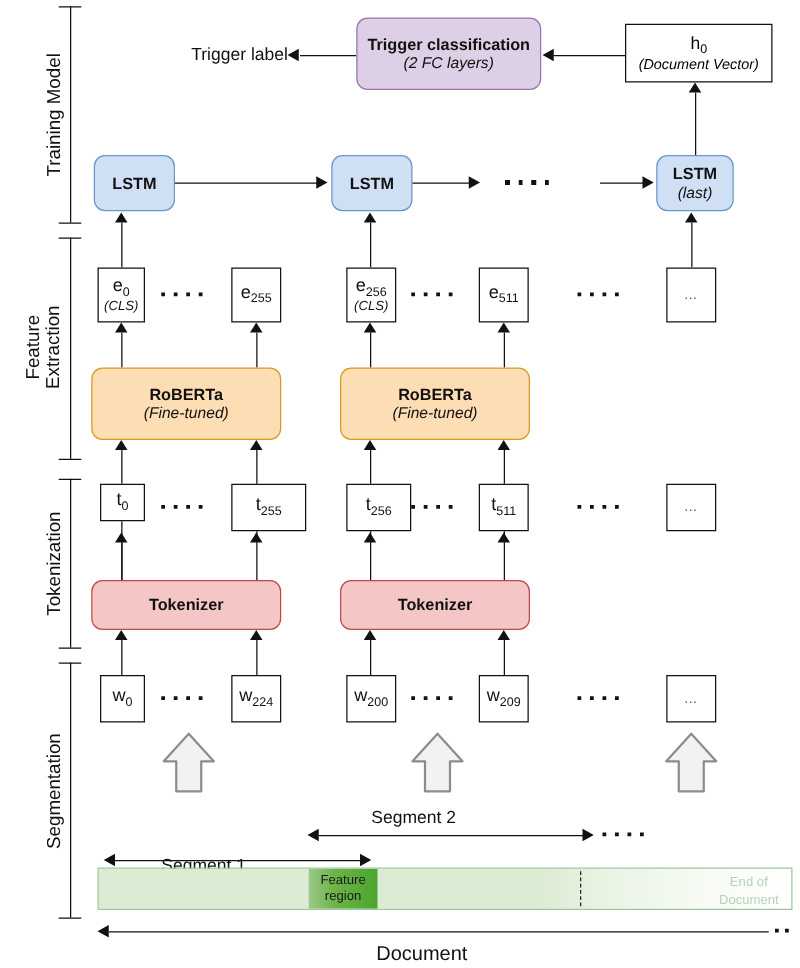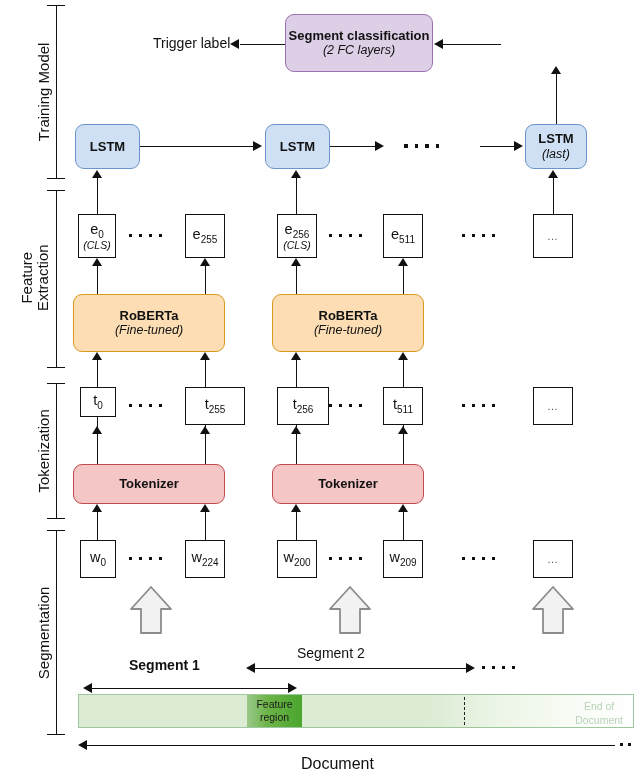--- a/index.html
+++ b/index.html
@@ -204,27 +204,33 @@
   </div>
 
   <div class="txt" style="left:153px; top:35px;">
     <span>Trigger label</span>
   </div>
 
   <div class="hline" style="left:240px; top:44px; width:45px;"></div>
   <div class="arrow-left" style="left:230px; top:39px;"></div>
 
   <div class="rbox box-purple" style="left:285px; top:14px; width:148px; height:58px;">
-    <div class="ttl">Segment classification</div>
+    <div class="ttl">Trigger classification</div>
     <div class="sub">(2 FC layers)</div>
   </div>
 
   <div class="hline" style="left:443px; top:44px; width:58px;"></div>
   <div class="arrow-left" style="left:434px; top:39px;"></div>
 
+  <div class="rect" style="left:500px; top:19px; width:118px; height:47px;">
+    <div class="sym">
+      <span>h</span><sub>0</sub>
+    </div>
+    <div class="sub">(Document Vector)</div>
+  </div>
 
   <div class="vline" style="left:556px; top:74px; height:50px;"></div>
   <div class="arrow-up" style="left:551px; top:66px;"></div>
 
   <div class="rbox box-blue" style="left:75px; top:124px; width:65px; height:45px;">
     <div class="ttl">LSTM</div>
   </div>
 
   <div class="rbox box-blue" style="left:265px; top:124px; width:65px; height:45px;">
     <div class="ttl">LSTM</div>
@@ -494,21 +500,21 @@
   <div class="hline" style="left:255px; top:668px; width:218px;"></div>
   <div class="arrow-left" style="left:246px; top:663px;"></div>
   <div class="arrow-right" style="left:466px; top:663px;"></div>
   <div class="dots small" style="left:482px; top:666px;">
       <i></i>
       <i></i>
       <i></i>
       <i></i>
     </div>
 
-  <div class="txt" style="left:129px; top:657px;font-weight:bold;">
+  <div class="txt" style="left:129px; top:684px;">
     <span>Segment 1</span>
   </div>
   <div class="hline" style="left:92px; top:688px; width:203px;"></div>
   <div class="arrow-left" style="left:83px; top:683px;"></div>
   <div class="arrow-right" style="left:288px; top:683px;"></div>
 
   <div id="doc-bar" style="left:78px; top:694px; width:556px; height:34px;
               background: linear-gradient(to right, #dcebd4 0%, #dcebd4 63%, #eaf4e4 74%, #f7fbf4 88%, #ffffff 100%);">
 
     <div class="doc-overlap" style="left:168px; width:55px;

